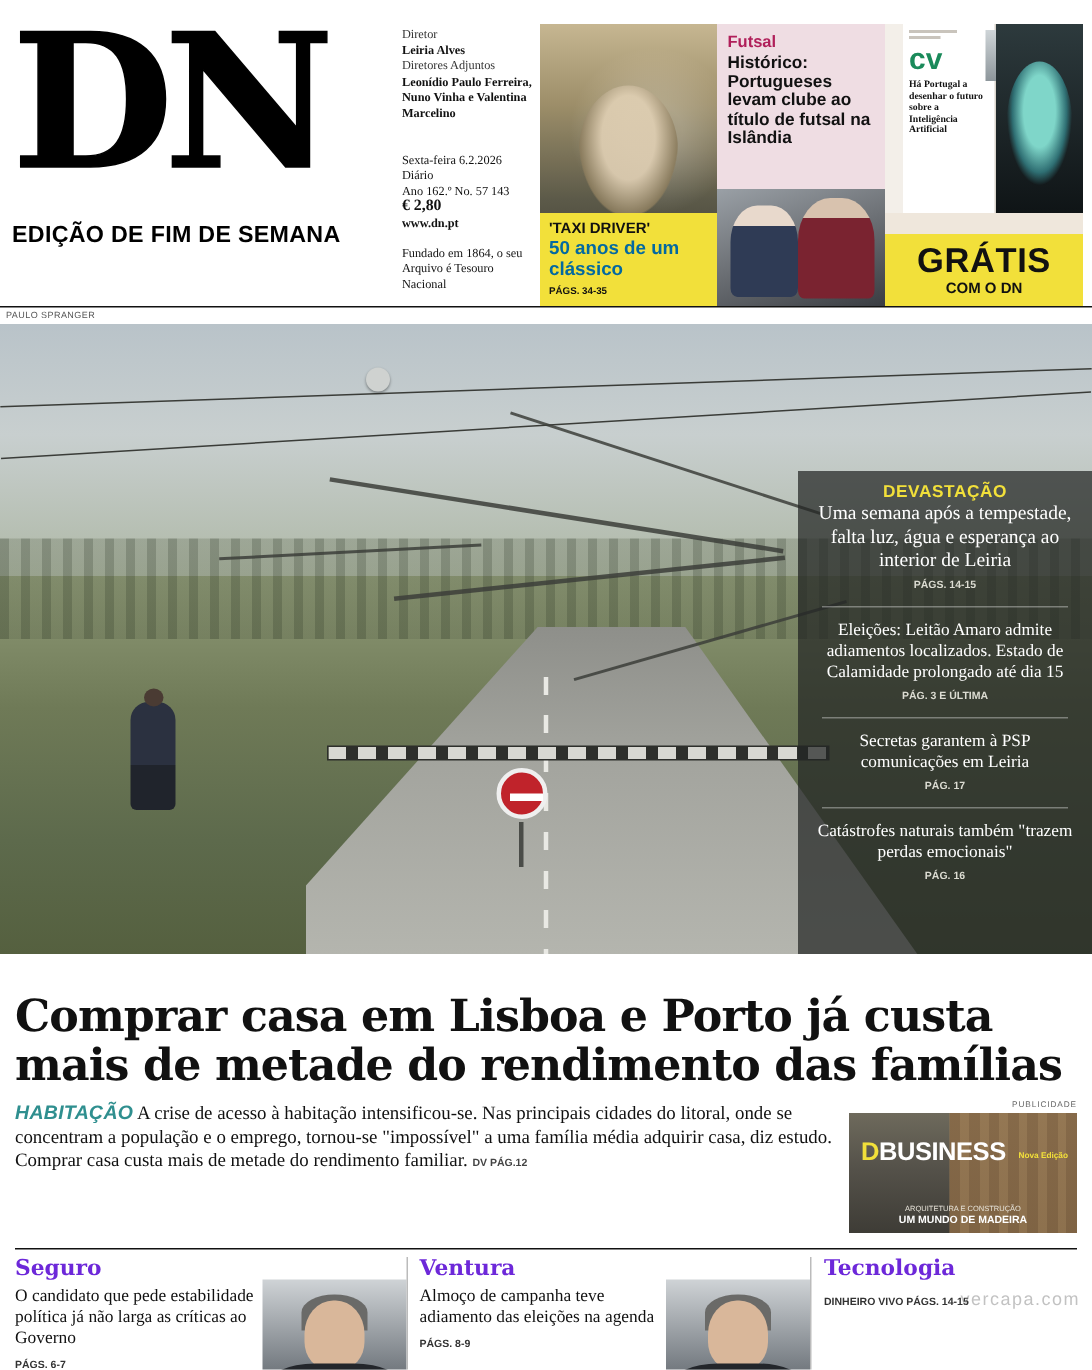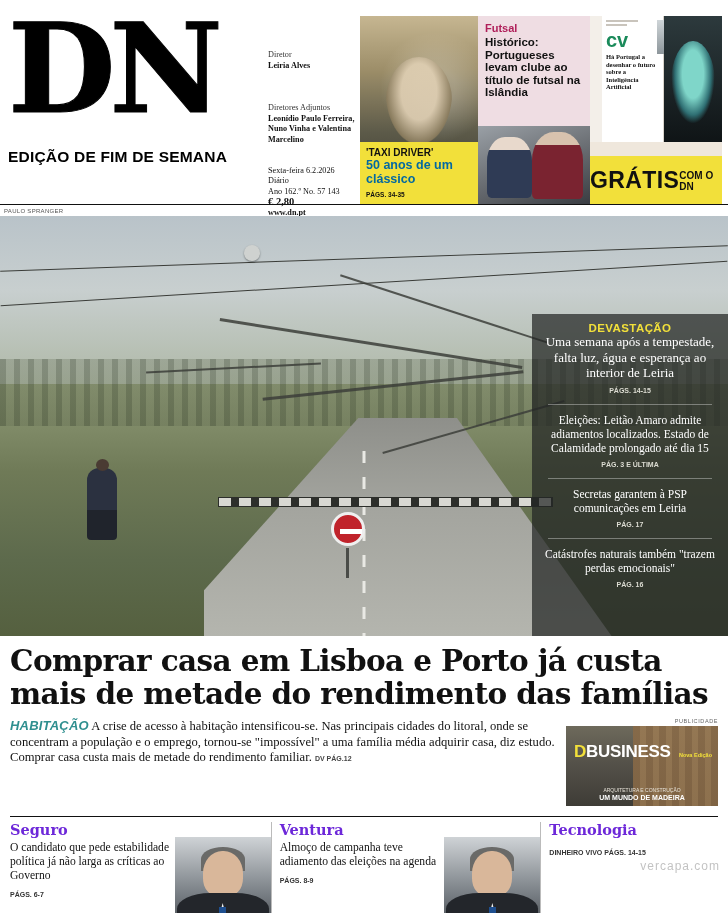--- a/index.html
+++ b/index.html
@@ -46,21 +46,21 @@
     white-space:nowrap;
   }
   .mh-credits {
     width:92px;
     font-family:"Liberation Serif", serif;
     font-size:8.2px;
     line-height:10.6px;
     padding-top:14px;
     color:#111;
   }
-  .mh-credits .lbl { color:#333;margin-top:32px; }
+  .mh-credits .lbl { color:#333; }
   .mh-credits .nm { font-weight:700; }
   .mh-credits .blk2 { margin-top:20px; }
   .mh-credits .big { font-weight:700; font-size:10.5px; }
   .mh-credits .site { font-weight:700; }
   .mh-credits .blk4 { margin-top:9px; }
 
   
   .mh-teasers {
     flex:1;
     display:flex;
@@ -181,21 +181,21 @@
     border-radius:50%;
     filter:blur(.4px);
   }
   .ad-photo-strip {
     position:absolute; right:4px; top:4px; width:46%; height:34px;
     background:linear-gradient(180deg,#cfd5d8,#8d969b);
   }
   .ad-bottom {
     position:absolute; left:0; right:0; bottom:0; height:48px;
     background:#f2e03a;
-    display:flex; flex-direction:row; align-items:center; justify-content:center;
+    display:flex; flex-direction:column; align-items:center; justify-content:center;
   }
   .ad-gratis {
     font-family:"Liberation Sans", sans-serif;
     font-weight:700; font-size:23px; line-height:23px; color:#111; letter-spacing:.4px;
   }
   .ad-com {
     font-family:"Liberation Sans", sans-serif;
     font-weight:700; font-size:10px; color:#111; margin-top:2px;
   }
 
@@ -299,20 +299,21 @@
   }
   .hb-div { height:1px; background:rgba(255,255,255,.35); margin:10px 4px 8px 4px; }
   .hb-item {
     font-family:"Liberation Serif", serif;
     font-size:11.5px; line-height:14px;
   }
 
   
   .lead {
     padding:8px 10px 0 10px;
+    margin-top:16px;
   }
   .lead h1 {
     margin:0;
     font-family:"DejaVu Serif", serif;
     font-weight:700;
     font-size:29.5px;
     line-height:33px;
     letter-spacing:-0.6px;
     color:#111;
   }

